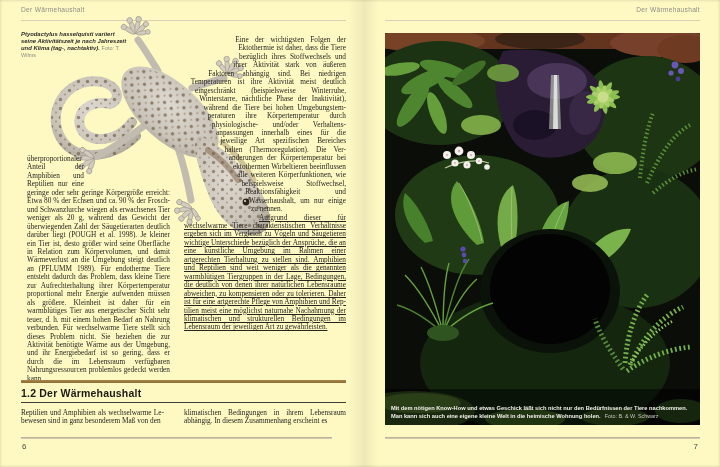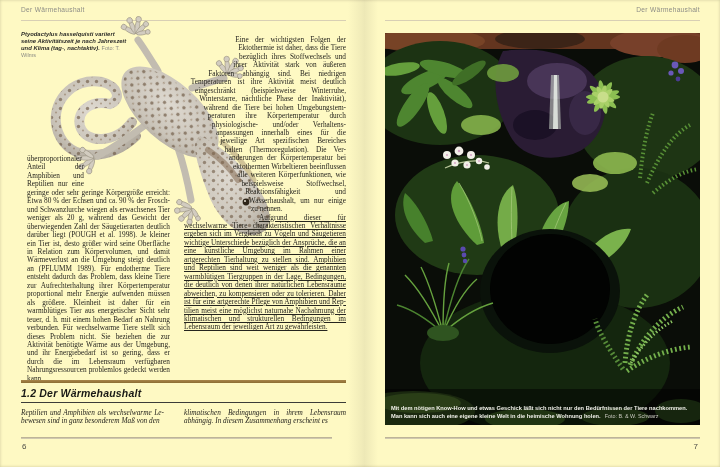--- a/index.html
+++ b/index.html
@@ -61,21 +61,21 @@
   .col-right-wrap p + p { text-indent:8px;text-decoration:underline; }
 
   .shim-gecko-right {
     float:left; width:70px; height:178px; margin-top:26px;
     shape-outside:polygon(0 0,30px 0,48px 8px,52px 20px,40px 28px,6px 34px,2px 40px,4px 52px,10px 64px,16px 76px,24px 92px,32px 108px,40px 124px,48px 140px,56px 156px,62px 170px,64px 178px,0 178px);
     shape-margin:3px;
   }
   .shim-gecko-left { float:right; width:86px; height:27px; shape-margin:2px; }
 
   
-  .section-block { position:absolute; left:21px; top:380px; width:325px;font-style:italic; }
+  .section-block { position:absolute; left:21px; top:380px; width:325px; }
   .rule-thick { height:3px; background:linear-gradient(#a8854a,#8c6d32); }
   .section-heading {
     font-family:"Liberation Sans", sans-serif; font-weight:bold;
     font-size:10.5px; color:#191915; margin:4px 0 3px 0; letter-spacing:.2px;
   }
   .rule-thin { height:1px; background:#3c3c38; margin-bottom:6px; }
   .section-cols { display:flex; gap:20px; }
   .section-cols p:first-child { width:143px; }
   .section-cols p:last-child  { width:162px; }
 

